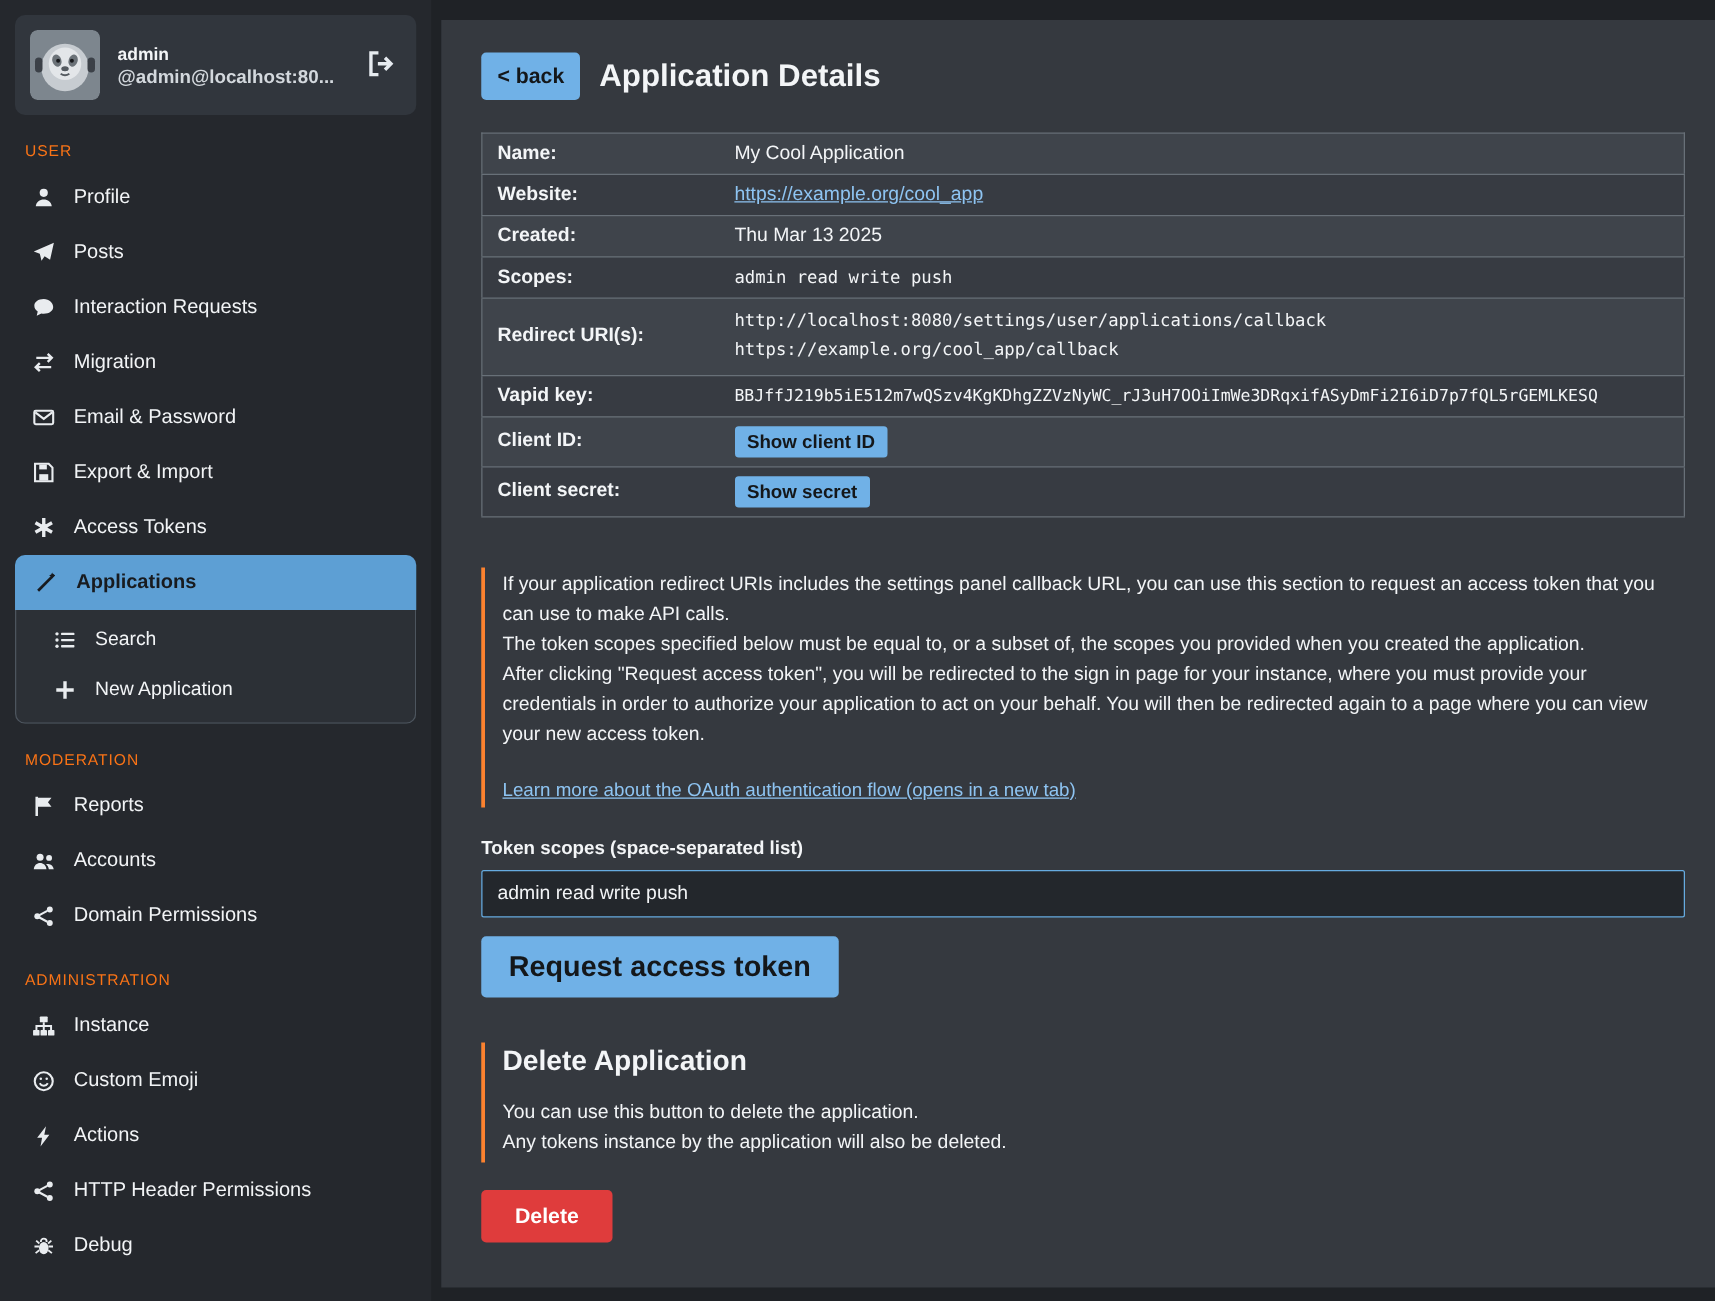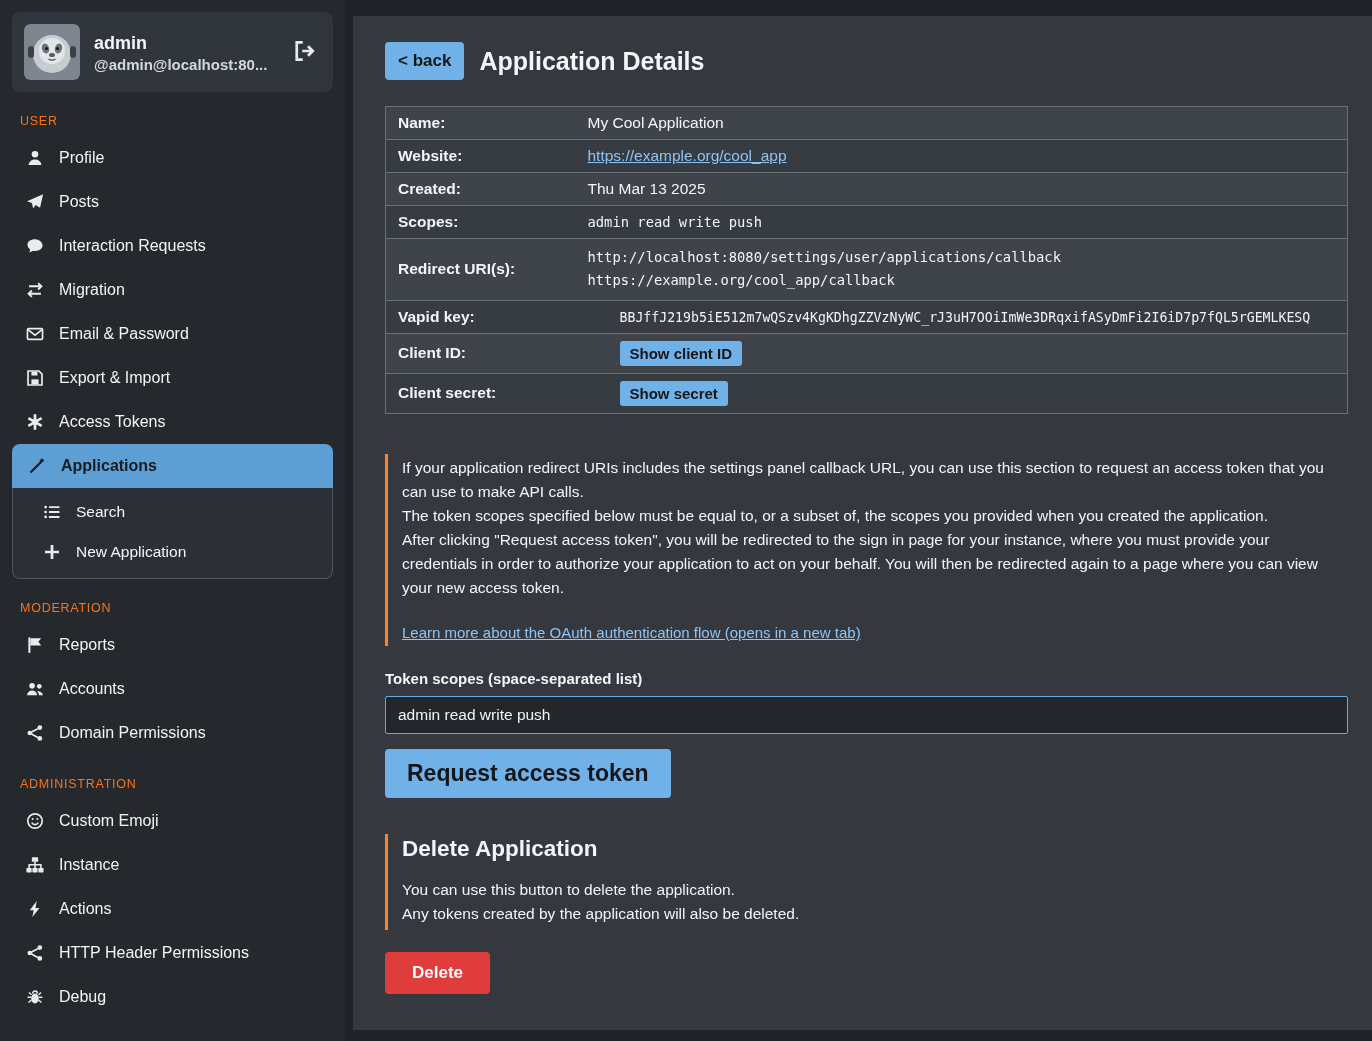--- a/index.html
+++ b/index.html
@@ -17,21 +17,21 @@
     background:#25282d;
     padding:12px 10px;
   }
   .user-card {
     background:#31363d; border-radius:8px;
     padding:12px; display:flex; align-items:center; gap:14px;
     margin:0 2px 14px 2px;
   }
   .avatar { width:56px; height:56px; border-radius:6px; overflow:hidden; flex:0 0 56px; }
   .user-meta { min-width:0; }
-  .user-name { font-size:18px; font-weight:bold; line-height:1.35; }
+  .user-name { font-size:14px; font-weight:bold; line-height:1.35; }
   .user-handle { font-size:15px; color:#d3d8dd; white-space:nowrap; overflow:hidden; text-overflow:ellipsis; max-width:185px;font-weight:bold; }
   .logout-btn { margin-left:auto; background:none; border:none; color:#e6ebf0; cursor:pointer; padding:4px; }
   .logout-btn svg { width:24px; height:24px; }
 
   .section-label {
     color:#f97316; font-size:12.5px; font-weight:normal;
     letter-spacing:.06em; margin:22px 6px 8px 10px;
   }
   .nav-item {
     display:flex; align-items:center; gap:13px;
@@ -74,26 +74,26 @@
 
   table.details { width:100%; border-collapse:collapse; border:1px solid #687078; }
   table.details tr { border-bottom:1px solid #687078; }
   table.details tr:nth-child(odd) { background:#3f444b; }
   table.details tr:nth-child(even) { background:#373b42; }
   table.details th, table.details td {
     text-align:left; padding:7px 12px; font-size:15.5px; vertical-align:middle;
   }
   table.details th { width:190px; font-weight:bold; white-space:nowrap; }
   .mono { font-family:"DejaVu Sans Mono", monospace; font-size:13.8px; letter-spacing:0; }
-  .mono-sm { font-family:"DejaVu Sans Mono", monospace; font-size:13.2px;margin-left:32px; }
+  .mono-sm { font-family:"DejaVu Sans Mono", monospace; font-size:13.2px; }
   .uri-line { font-family:"DejaVu Sans Mono", monospace; font-size:13.8px; line-height:1.7; }
   .link { color:#8ec4f2; text-decoration:underline; cursor:pointer; }
   .small-btn {
     background:#70b1e7; color:#14171a; font-weight:bold; font-size:15px;
-    padding:4px 10px; border:none; border-radius:3px; font-family:inherit; cursor:pointer;margin-left:32px;
+    padding:4px 10px; border:none; border-radius:3px; font-family:inherit; cursor:pointer;
   }
 
   .accent-section { border-left:3px solid #fc822f; padding:2px 0 4px 14px; margin-top:40px; }
   .accent-section h2 { font-size:22.5px; margin:0 0 16px 0; font-weight:bold; }
   .accent-section p { margin:0; font-size:15.5px; line-height:1.55; max-width:945px; }
   .learn-link { display:inline-block; margin-top:24px; font-size:15px; }
 
   .field-label { font-weight:bold; font-size:15px; margin-top:24px; }
   .scopes-input {
     width:100%; margin-top:9px;
@@ -288,47 +288,47 @@
           </g>
         </svg>
       </span>
     <span>Domain Permissions</span>
   </div>
 
   <div class="section-label">ADMINISTRATION</div>
 
   <div class="nav-item">
     <span class="icon">
-        <svg class="svgi" viewBox="0 0 16 16" fill="none" stroke="currentColor">
-          <circle cx="8" cy="8" r="6.4" stroke-width="1.5"></circle>
-          <path d="M5.1 9.4c.7 1.2 1.7 1.8 2.9 1.8s2.2-.6 2.9-1.8" stroke-width="1.4"></path>
-          <circle cx="5.9" cy="6.2" r=".9" fill="currentColor" stroke="none"></circle>
-          <circle cx="10.1" cy="6.2" r=".9" fill="currentColor" stroke="none"></circle>
-        </svg>
-      </span>
-    <span>Custom Emoji</span>
-  </div>
-
-  <div class="nav-item">
-    <span class="icon">
         <svg class="svgi" viewBox="0 0 16 16">
           <path d="M8 5.2v2.6M2.8 10.6V7.8h10.4v2.8M8 7.8v2.8" stroke="currentColor" stroke-width="1.4" fill="none"></path>
           <g fill="currentColor">
             <rect x="5.2" y="1" width="5.6" height="4.2" rx=".6"></rect>
             <rect x=".4" y="10.6" width="4.6" height="4" rx=".6"></rect>
             <rect x="5.7" y="10.6" width="4.6" height="4" rx=".6"></rect>
             <rect x="11" y="10.6" width="4.6" height="4" rx=".6"></rect>
           </g>
         </svg>
       </span>
     <span>Instance</span>
   </div>
 
   <div class="nav-item">
     <span class="icon">
+        <svg class="svgi" viewBox="0 0 16 16" fill="none" stroke="currentColor">
+          <circle cx="8" cy="8" r="6.4" stroke-width="1.5"></circle>
+          <path d="M5.1 9.4c.7 1.2 1.7 1.8 2.9 1.8s2.2-.6 2.9-1.8" stroke-width="1.4"></path>
+          <circle cx="5.9" cy="6.2" r=".9" fill="currentColor" stroke="none"></circle>
+          <circle cx="10.1" cy="6.2" r=".9" fill="currentColor" stroke="none"></circle>
+        </svg>
+      </span>
+    <span>Custom Emoji</span>
+  </div>
+
+  <div class="nav-item">
+    <span class="icon">
         <svg class="svgi" viewBox="0 0 16 16">
           <path d="M9.6.8L3.3 9h3.5l-1.1 6.2L12 7H8.4z" fill="currentColor"></path>
         </svg>
       </span>
     <span>Actions</span>
   </div>
 
   <div class="nav-item">
     <span class="icon">
         <svg class="svgi" viewBox="0 0 16 16">
@@ -411,19 +411,19 @@
 
   <div class="field-label">Token scopes (space-separated list)</div>
   <input class="scopes-input" type="text" value="admin read write push" style="">
   <div>
     <button class="request-btn">Request access token</button>
   </div>
 
   <section class="accent-section" style="margin-top:36px;">
     <h2>Delete Application</h2>
     <p>You can use this button to delete the application.</p>
-    <p>Any tokens created by the application will also be deleted.</p>
+    <p>Any tokens instance by the application will also be deleted.</p>
   </section>
   <div>
     <button class="delete-btn">Delete</button>
   </div>
 
 </main>
 
 </body></html>

